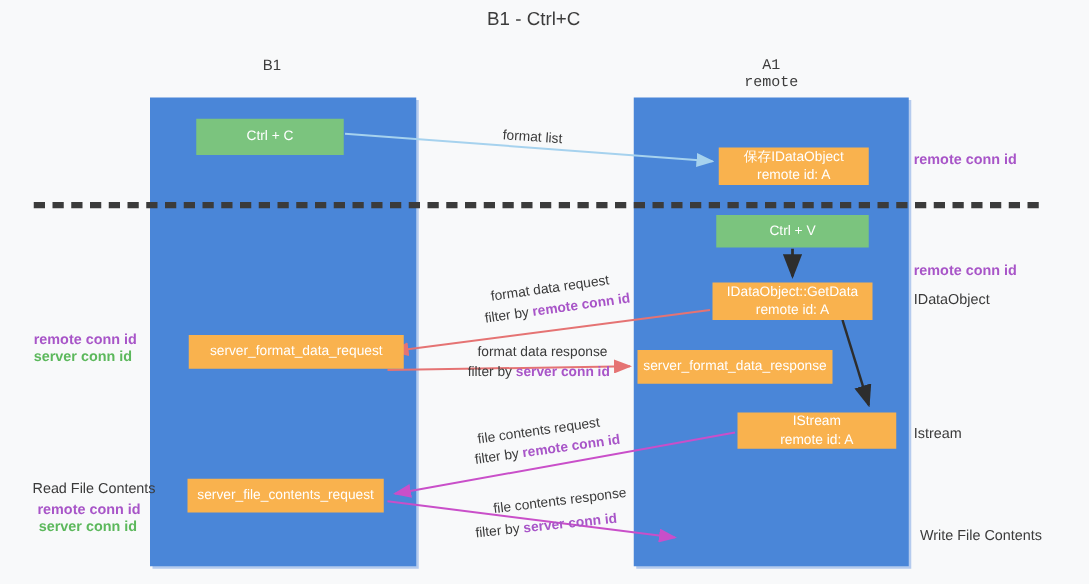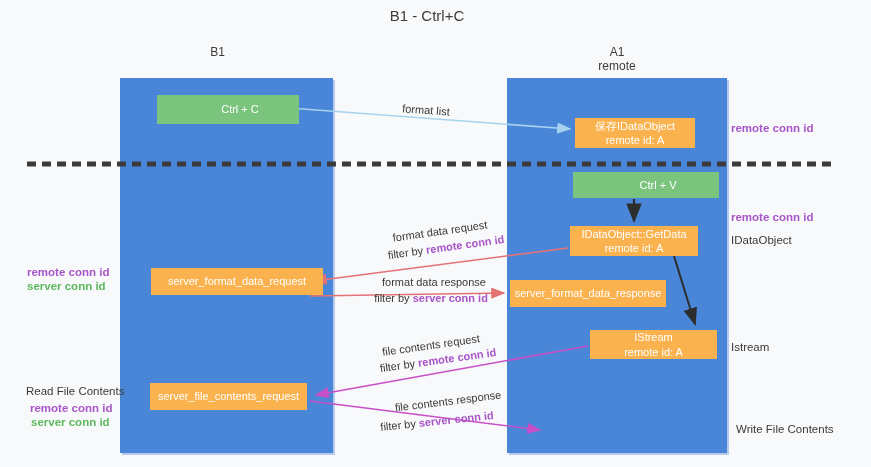--- a/index.html
+++ b/index.html
@@ -8,41 +8,41 @@
   .title{position:absolute;left:0;top:6px;width:854px;text-align:center;color:#3c3c3c;
          font-size:15px;line-height:1.3;}
   .lane{position:absolute;top:78px;height:375px;background:#4a86d8;
         box-shadow:2px 2px 0 rgba(173,197,236,.9);}
   .lane-header{position:absolute;top:45px;text-align:center;color:#3c3c3c;
                font-size:12px;line-height:1.2;}
   .node{position:absolute;display:flex;flex-direction:column;align-items:center;
         justify-content:center;color:#ffffff;font-size:11px;line-height:1.3;
         text-align:center;white-space:nowrap;}
   .orange{background:#f9b24e;}
-  .green{background:#7bc47e;padding-left:24px;}
+  .green{background:#7bc47e;}
   .mlabel{position:absolute;font-size:11px;color:#3a3a3a;white-space:nowrap;
           transform-origin:center center;}
   .side{position:absolute;font-size:11.5px;color:#3a3a3a;white-space:nowrap;}
   .purple{color:#a855c8;font-weight:bold;}
   .greentx{color:#5cb85c;font-weight:bold;}
   svg.arrows{position:absolute;left:0;top:0;pointer-events:none;}
 </style>
 </head>
 <body>
 
 <div class="canvas">
 
   <div class="title">
     <div>B1 - Ctrl+C</div>
   </div>
 
   <div class="lane-header" style="left:120px;width:195px;">
     <div>B1</div>
   </div>
-  <div class="lane-header" style="left:507px;width:220px;">
+  <div class="lane-header" style="left:507px;width:220px;font-family:Liberation Mono, monospace;">
     <div>A1</div>
     <div>remote</div>
   </div>
 
   <div class="lane" style="left:120px;width:213px;"></div>
   <div class="lane" style="left:507px;width:220px;"></div>
 
   <svg class="arrows" width="871" height="467" viewBox="0 0 871 467">
     <defs>
       <marker id="m-blue" markerWidth="9" markerHeight="7" refX="8" refY="3.5" orient="auto">

